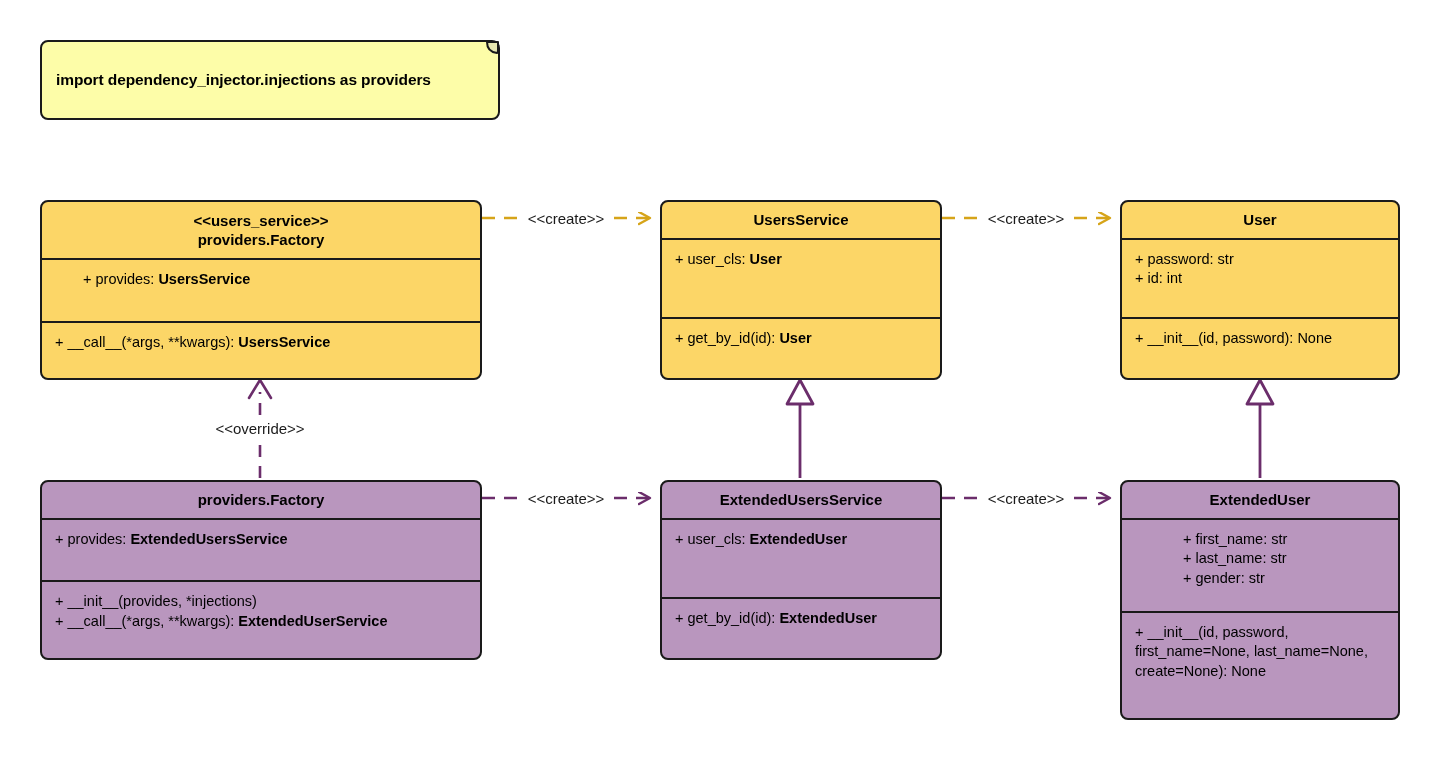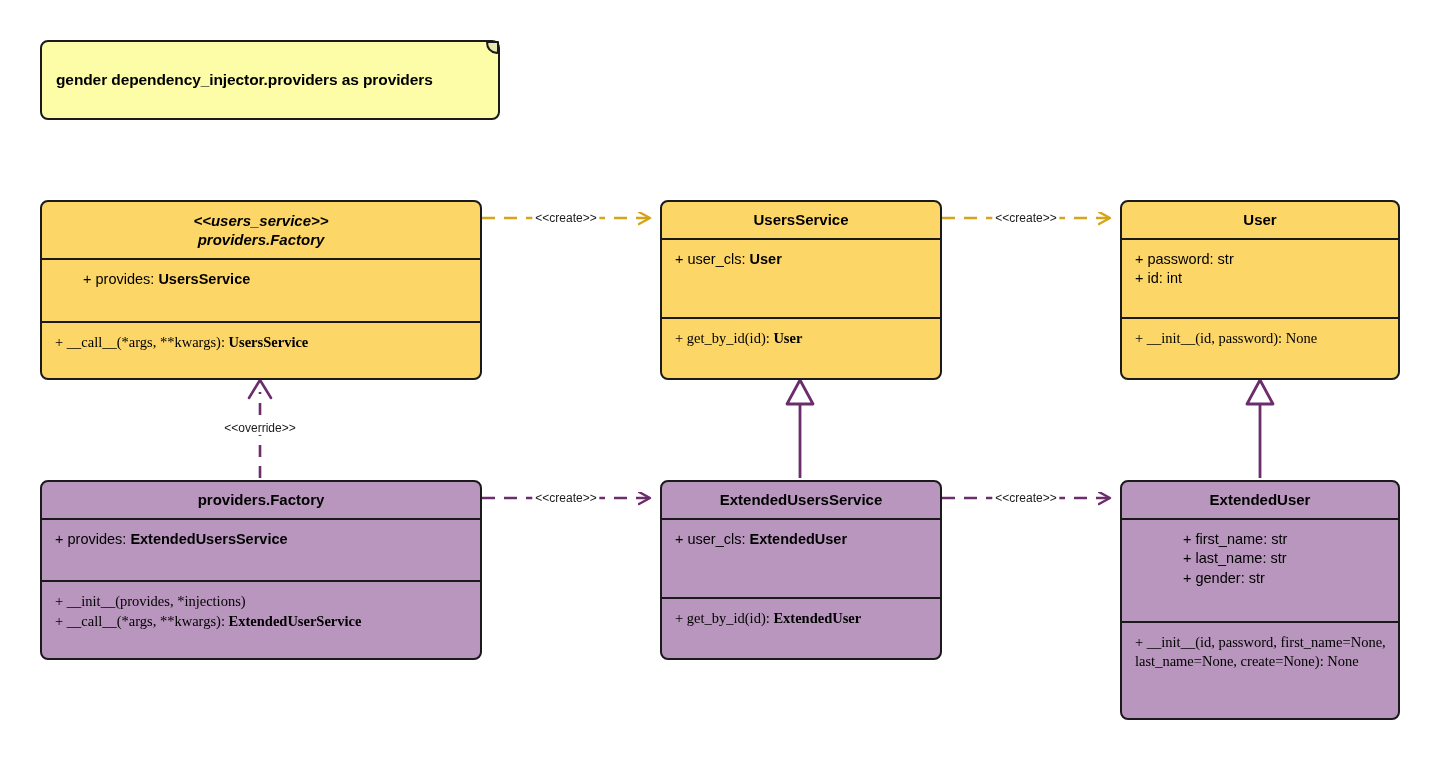--- a/index.html
+++ b/index.html
@@ -83,32 +83,31 @@
   .cls-compartment {
     box-sizing: border-box;
     padding: 10px 11px 24px 13px;
     font-size: 14.5px;
     color: #000;
     line-height: 1.33;
     flex: 1 1 auto;
   }
   .cls-compartment + .cls-compartment {
     border-top: 2.5px solid #1a1a1a;
-    font-family: Liberation Serif, serif;
   }
   .member {
     white-space: nowrap;
   }
   .member.wrap { white-space: normal; }
   .member b { font-weight: bold; }
 
   
   .edge-label {
     position: absolute;
-    font-size: 12px;
+    font-size: 15px;
     color: #1a1a1a;
     background: #ffffff;
     padding: 0 3px;
     white-space: nowrap;
     transform: translate(-50%, -50%);
   }
 </style>
 </head>
 <body>
 
@@ -148,38 +147,38 @@
   <g>
     <line x1="482" y1="498" x2="650" y2="498" stroke="#6B2D6B" stroke-width="2.6" stroke-dasharray="13,9" marker-end="url(#open-arrow-purple)"></line>
   </g>
 
   <g>
     <line x1="942" y1="498" x2="1110" y2="498" stroke="#6B2D6B" stroke-width="2.6" stroke-dasharray="13,9" marker-end="url(#open-arrow-purple)"></line>
   </g>
 </svg>
 
 <div class="note" style="left:40px; top:40px; width:460px; height:80px;">
-  <span class="note-text">gender dependency_injector.providers as providers</span>
+  <span class="note-text">import dependency_injector.injections as providers</span>
   <svg class="note-fold" viewBox="0 0 24 24" xmlns="http://www.w3.org/2000/svg">
     <path d="M23,1 C23,1 15,1 12,1 C12,6 14,11 22,12 C23,12 23,10 23,8 Z" fill="#E8E8B0" stroke="#1a1a1a" stroke-width="2" stroke-linejoin="round"></path>
   </svg>
 </div>
 
 <div class="edge-label" style="left:566px; top:218px;">&lt;&lt;create&gt;&gt;</div>
 
 <div class="edge-label" style="left:1026px; top:218px;">&lt;&lt;create&gt;&gt;</div>
 
 <div class="edge-label" style="left:260px; top:428px;">&lt;&lt;override&gt;&gt;</div>
 
 <div class="edge-label" style="left:566px; top:498px;">&lt;&lt;create&gt;&gt;</div>
 
 <div class="edge-label" style="left:1026px; top:498px;">&lt;&lt;create&gt;&gt;</div>
 
 <div class="uml-class gold" style="left:40px; top:200px; width:442px; height:180px;">
-  <div class="cls-header" style="height:58px;font-style:italic;">
+  <div class="cls-header" style="height:58px;">
     <div class="cls-stereotype">&lt;&lt;users_service&gt;&gt;</div>
     <div class="cls-name">providers.Factory</div>
   </div>
   <div class="cls-compartment" style="height:59px;margin-left:28px;">
     <div class="member">
       <span>+ provides: </span><b>UsersService</b>
     </div>
   </div>
   <div class="cls-compartment">
     <div class="member">

